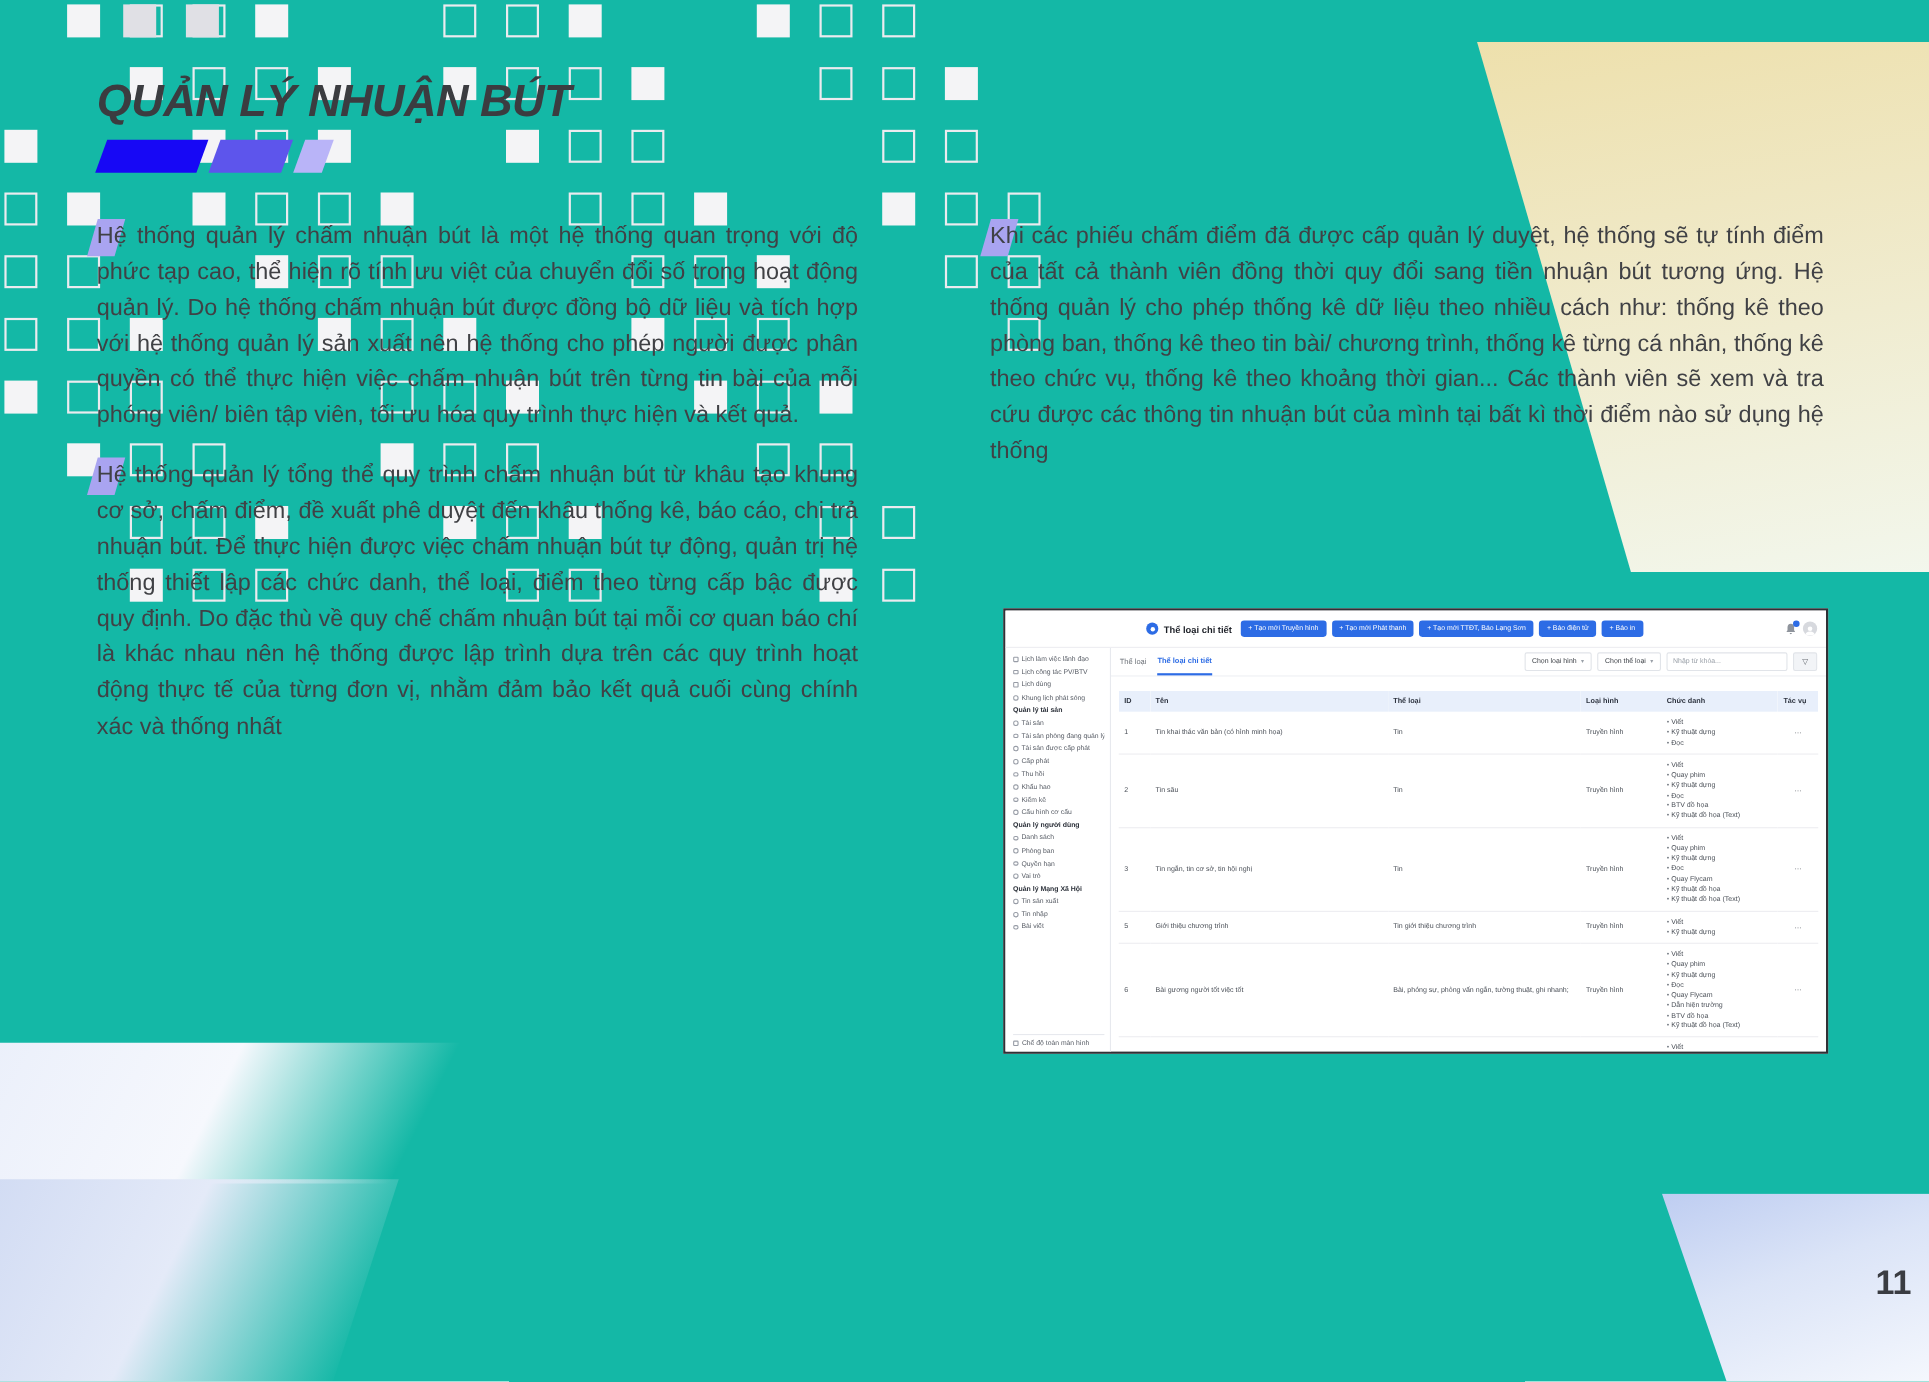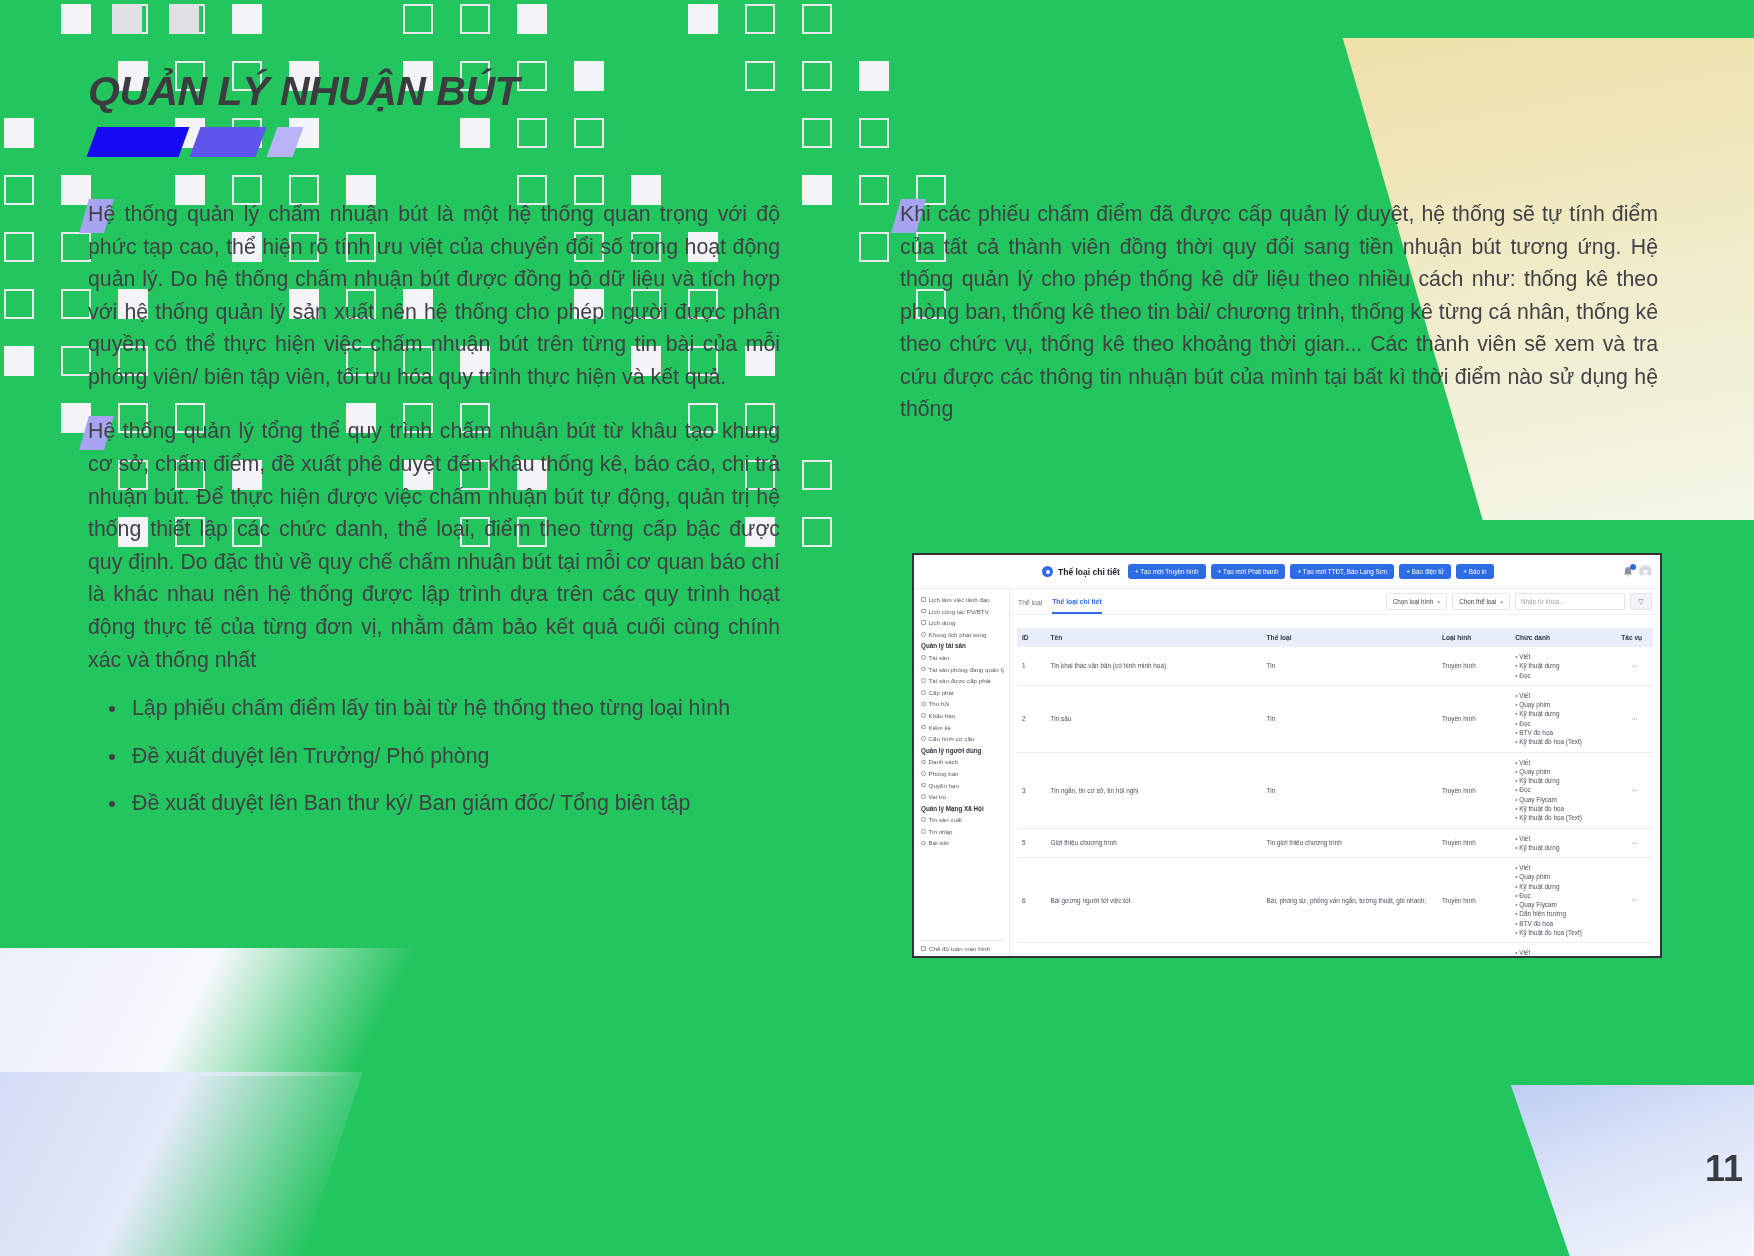--- a/index.html
+++ b/index.html
@@ -1,36 +1,36 @@
 <!DOCTYPE html>
 <html><head>
 <meta charset="utf-8">
 <style>
   html,body{margin:0;padding:0;background:#ffffff;}
   *{box-sizing:border-box;font-family:"Liberation Sans",sans-serif;}
-  .slide{position:relative;width:1754px;height:1256px;background:#22c55e;overflow:hidden;}
+  .slide{position:relative;width:1754px;height:1256px;background:#14b8a6;overflow:hidden;}
 
   
   .squares{position:absolute;left:0;top:0;width:1000px;height:600px;z-index:0;pointer-events:none;}
   .sq{position:absolute;width:30px;height:30px;background:#f4f4f6;}
   .sq-o{background:transparent;border:2px solid #ebebef;}
   .sq-d{background:#e0e0e5;}
   .cream-shape{position:absolute;left:1330px;top:38px;width:424px;height:482px;z-index:0;
     background:linear-gradient(170deg,#f9e2ac 0%,#fbeccb 45%,#fefaf0 100%);
     clip-path:polygon(3% 0%,100% 0%,100% 100%,36% 100%);opacity:.95;pointer-events:none;}
   .bl-band-a{position:absolute;left:-70px;top:948px;width:470px;height:128px;z-index:0;
     background:linear-gradient(100deg,#e9eefa 0%,#f6f8fd 55%,rgba(255,255,255,0) 95%);
     transform:skewX(-18deg);pointer-events:none;}
   .bl-band-b{position:absolute;left:-90px;top:1072px;width:420px;height:200px;z-index:0;
     background:linear-gradient(100deg,#cdd8f2 0%,#e4eaf8 55%,rgba(255,255,255,0) 100%);
     transform:skewX(-18deg);pointer-events:none;}
   .br-shape{position:absolute;left:1498px;top:1085px;width:256px;height:171px;z-index:0;
     background:linear-gradient(160deg,#bdccf1 0%,#dbe4f7 45%,#f4f7fd 100%);
     clip-path:polygon(5% 0%,100% 0%,100% 100%,28% 100%);pointer-events:none;}
-  .page-num{position:absolute;left:1705px;top:1148px;z-index:2;font-size:36px;font-weight:bold;color:#3a3c42;}
+  .page-num{position:absolute;left:1705px;top:1148px;z-index:2;font-size:31px;font-weight:bold;color:#3a3c42;}
 
   
   .title{position:absolute;left:88px;top:68px;z-index:2;margin:0;
     font-size:41px;font-style:italic;font-weight:800;letter-spacing:-.5px;color:#3b3c40;}
   .title-bars{position:absolute;left:92px;top:127px;z-index:2;display:flex;gap:11px;}
   .tbar{display:inline-block;height:30px;transform:skewX(-20deg);}
   .tbar1{width:92px;background:#1708f5;}
   .tbar2{width:66px;background:#5d55ec;}
   .tbar3{width:26px;background:#b9b4f8;}
 
@@ -218,25 +218,20 @@
   <h1 class="title">QUẢN LÝ NHUẬN BÚT</h1>
   <div class="title-bars">
     <span class="tbar tbar1"></span>
     <span class="tbar tbar2"></span>
     <span class="tbar tbar3"></span>
   </div>
 
   <div class="col col-left">
     <p class="para marked">Hệ thống quản lý chấm nhuận bút là một hệ thống quan trọng với độ phức tạp cao, thể hiện rõ tính ưu việt của chuyển đổi số trong hoạt động quản lý. Do hệ thống chấm nhuận bút được đồng bộ dữ liệu và tích hợp với hệ thống quản lý sản xuất nên hệ thống cho phép người được phân quyền có thể thực hiện việc chấm nhuận bút trên từng tin bài của mỗi phóng viên/ biên tập viên, tối ưu hóa quy trình thực hiện và kết quả.</p>
     <p class="para p2 marked">Hệ thống quản lý tổng thể quy trình chấm nhuận bút từ khâu tạo khung cơ sở, chấm điểm, đề xuất phê duyệt đến khâu thống kê, báo cáo, chi trả nhuận bút. Để thực hiện được việc chấm nhuận bút tự động, quản trị hệ thống thiết lập các chức danh, thể loại, điểm theo từng cấp bậc được quy định. Do đặc thù về quy chế chấm nhuận bút tại mỗi cơ quan báo chí là khác nhau nên hệ thống được lập trình dựa trên các quy trình hoạt động thực tế của từng đơn vị, nhằm đảm bảo kết quả cuối cùng chính xác và thống nhất</p>
-    <ul class="bullets" id="bullets">
-        <li>Lập phiếu chấm điểm lấy tin bài từ hệ thống theo từng loại hình</li>
-        <li>Đề xuất duyệt lên Trưởng/ Phó phòng</li>
-        <li>Đề xuất duyệt lên Ban thư ký/ Ban giám đốc/ Tổng biên tập</li>
-      </ul>
   </div>
 
   <div class="col col-right">
     <p class="para marked">Khi các phiếu chấm điểm đã được cấp quản lý duyệt, hệ thống sẽ tự tính điểm của tất cả thành viên đồng thời quy đổi sang tiền nhuận bút tương ứng. Hệ thống quản lý cho phép thống kê dữ liệu theo nhiều cách như: thống kê theo phòng ban, thống kê theo tin bài/ chương trình, thống kê từng cá nhân, thống kê theo chức vụ, thống kê theo khoảng thời gian... Các thành viên sẽ xem và tra cứu được các thông tin nhuận bút của mình tại bất kì thời điểm nào sử dụng hệ thống</p>
   </div>
 
   <div class="shot">
     <div class="shot-topbar">
       <span class="app-logo"></span>
       <span class="shot-title">Thể loại chi tiết</span>

